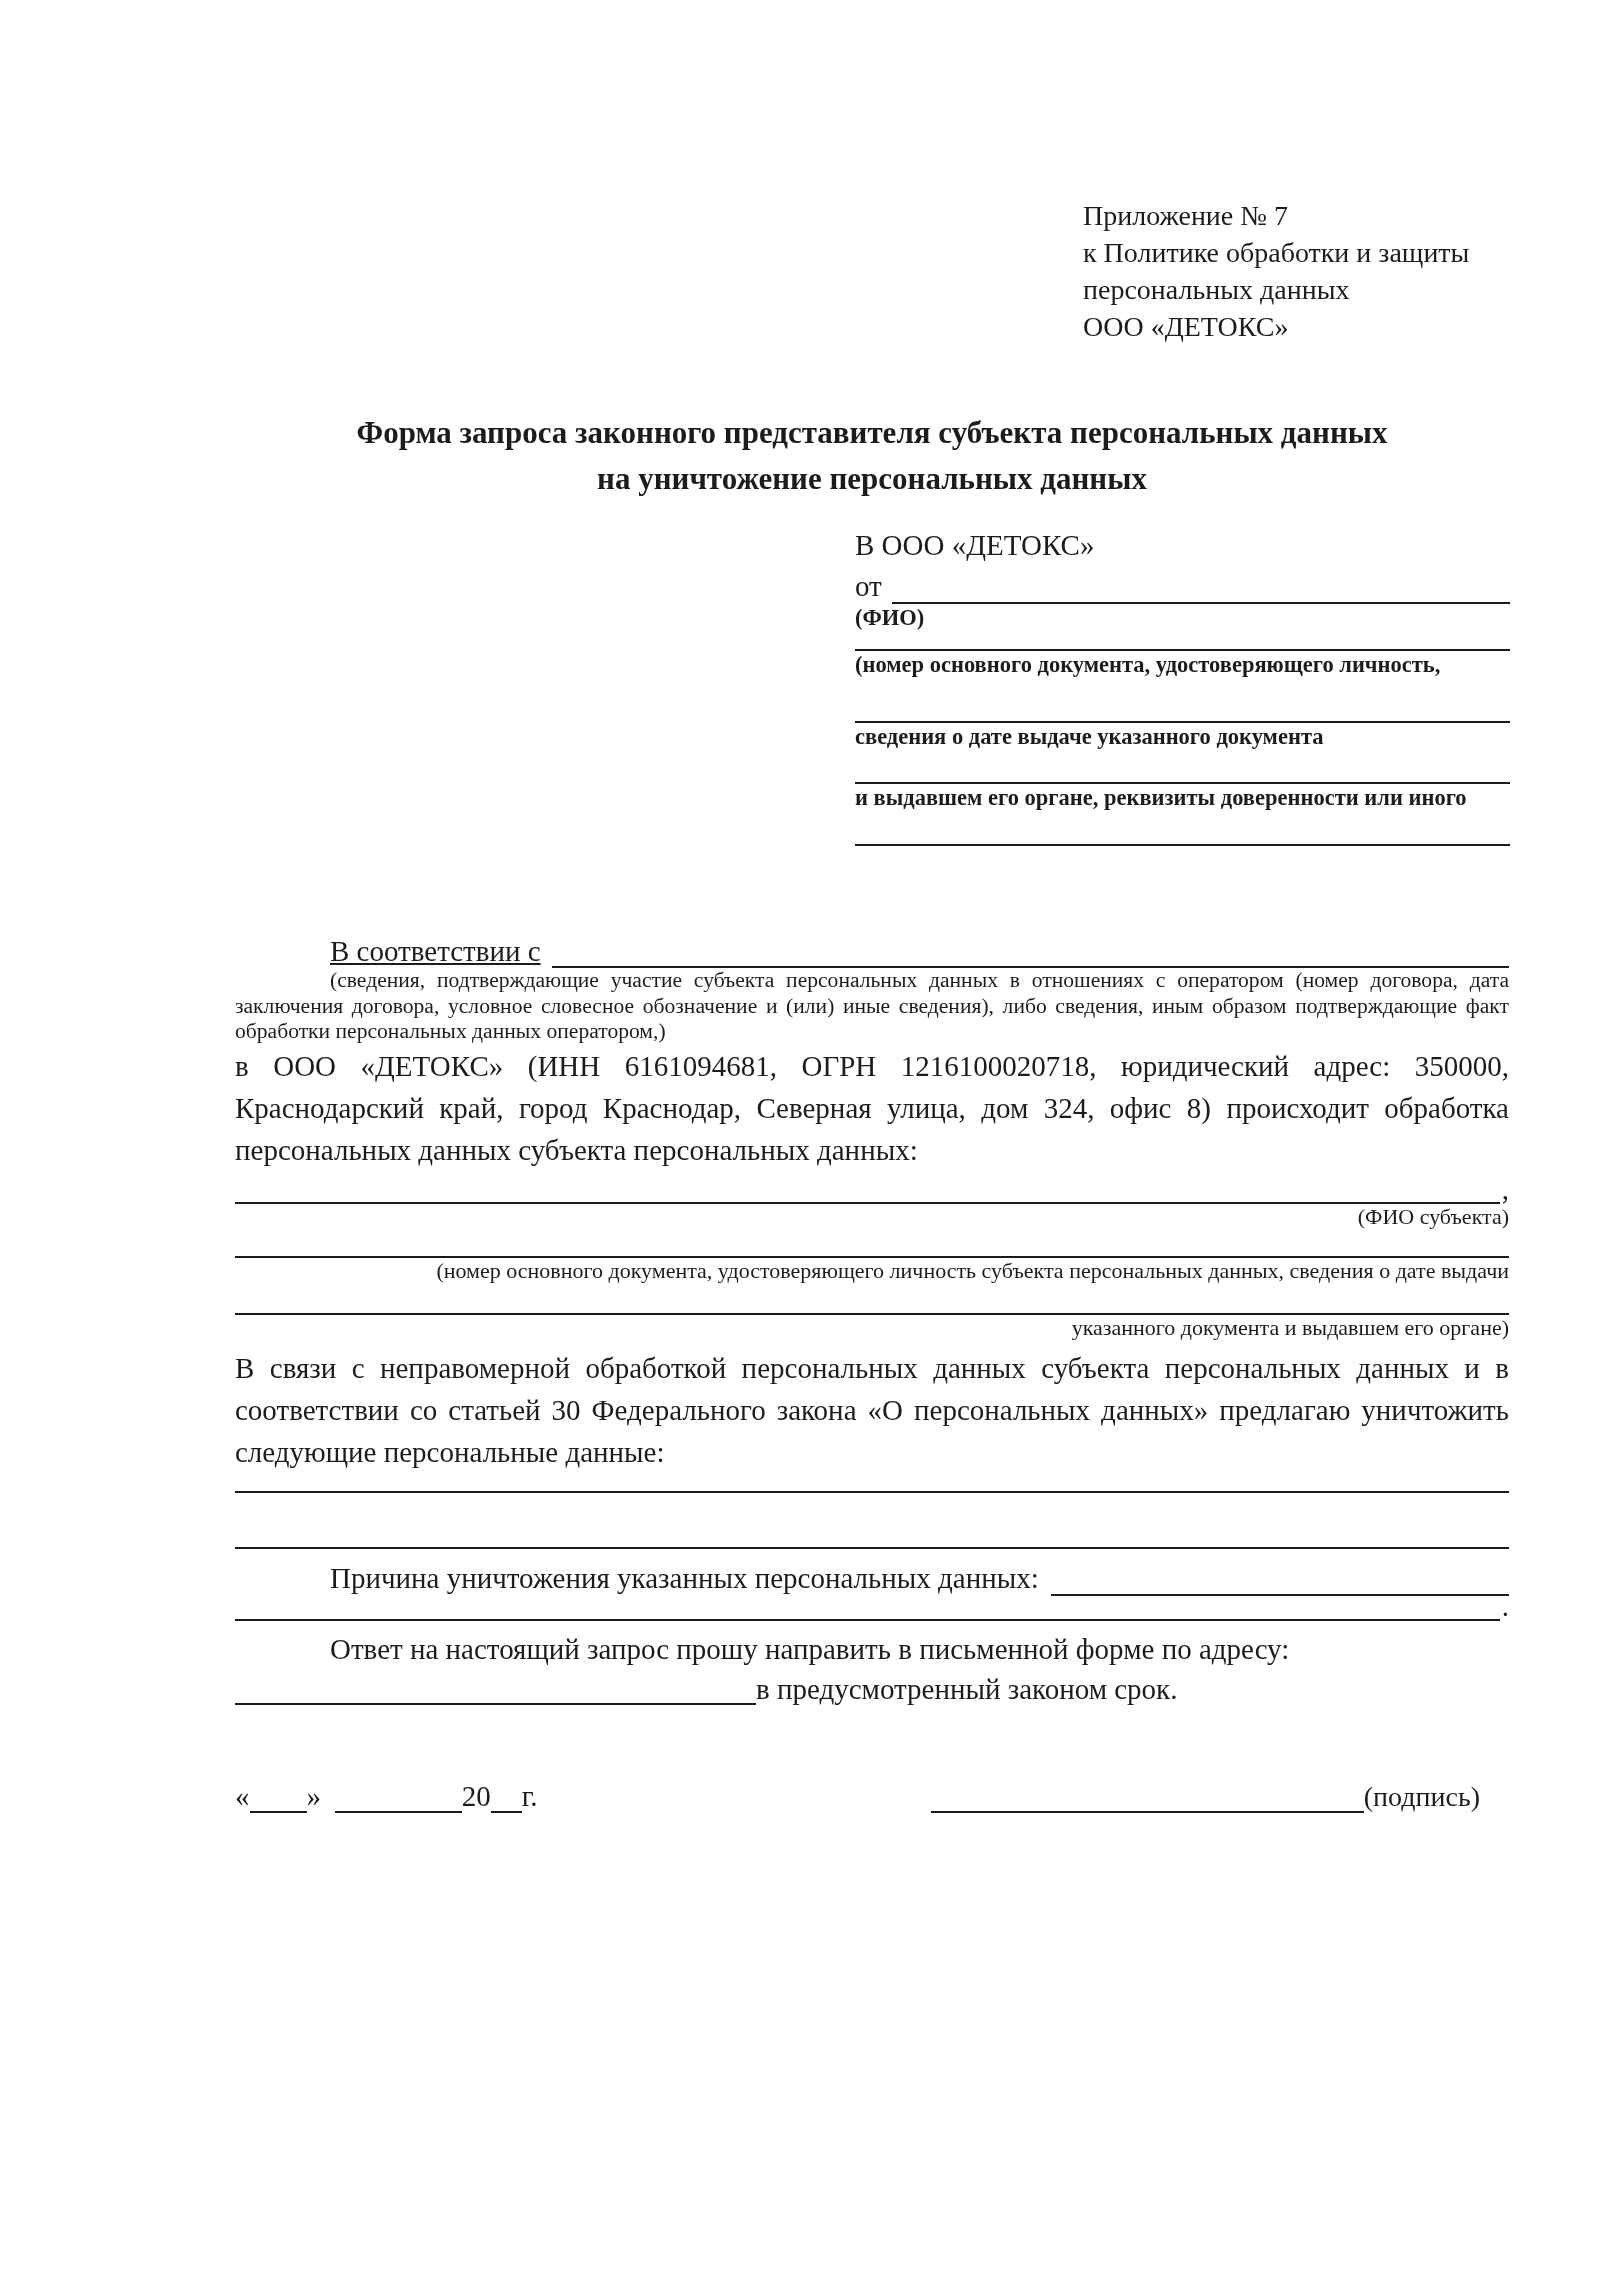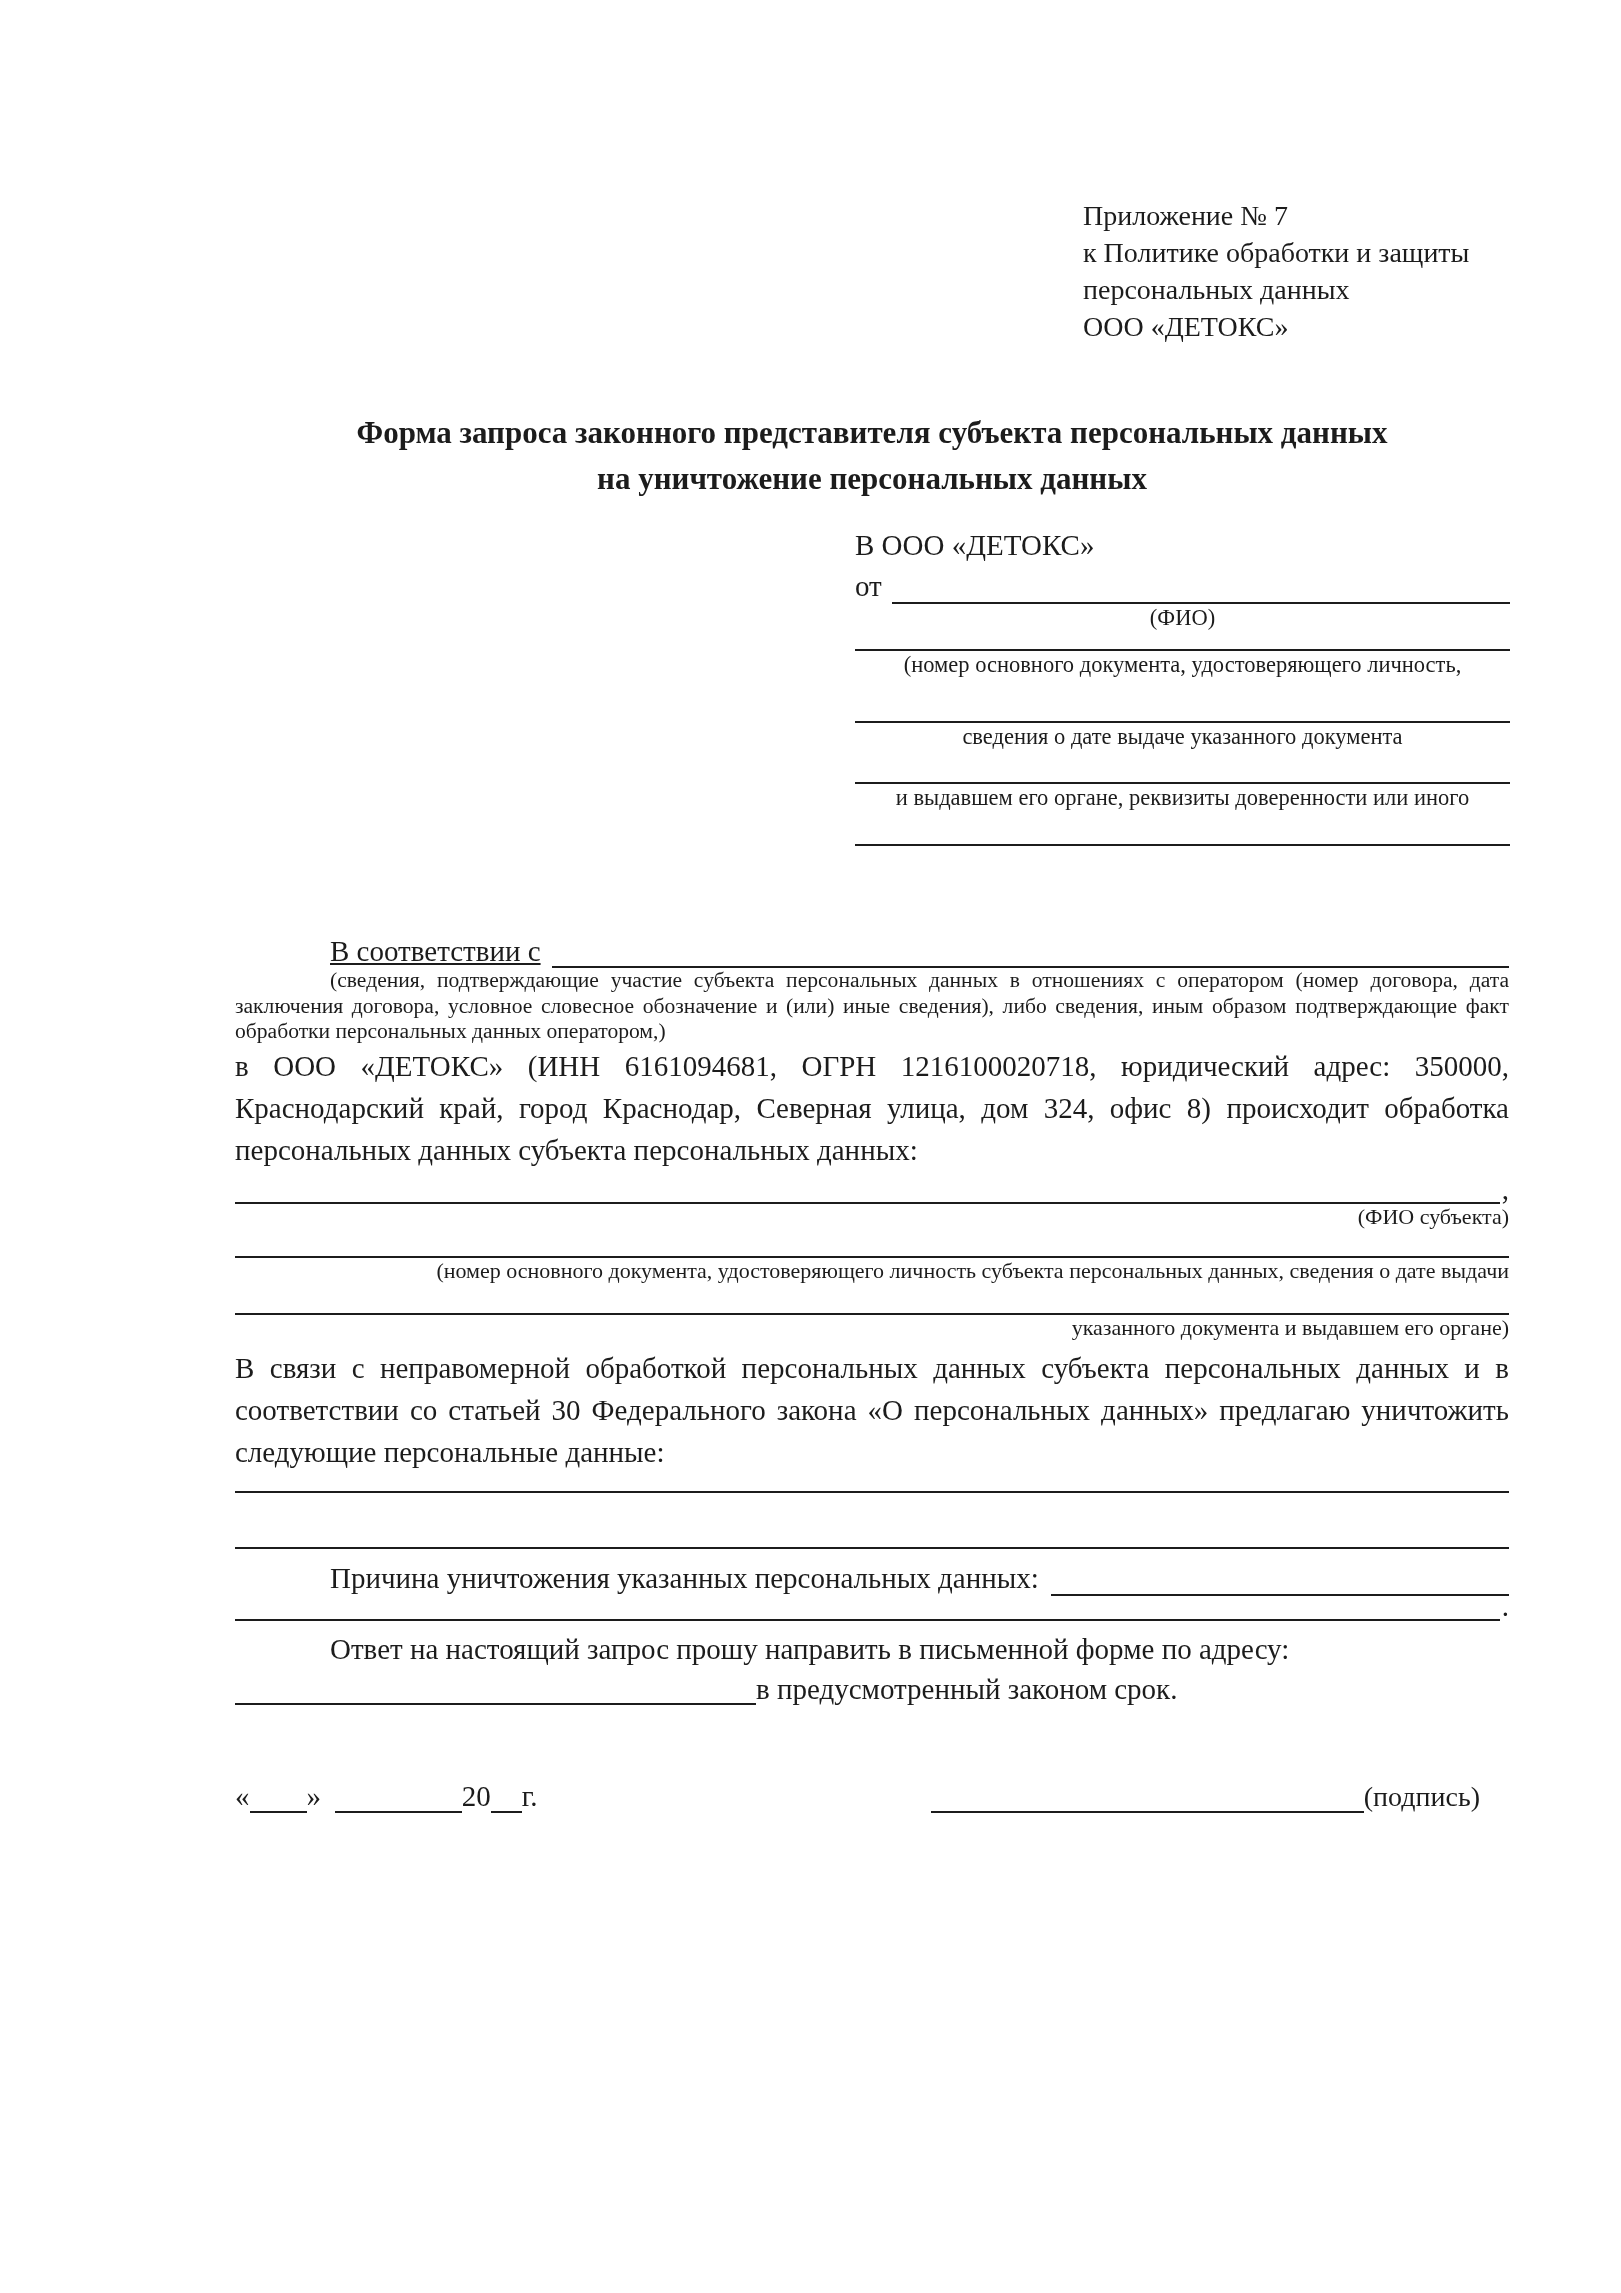--- a/index.html
+++ b/index.html
@@ -18,21 +18,21 @@
 
   
   .doc-title { position:absolute; left:235px; top:410px; width:1274px; text-align:center; font-weight:bold; font-size:31px; line-height:46px; }
 
   
   .recipient { position:absolute; left:855px; top:526px; width:655px; font-size:29px; }
   .recipient .to { line-height:39px; }
   .from-row { display:flex; align-items:flex-end; height:39px; }
   .from-row .label { line-height:35px; }
   .from-row .blank { flex:1; margin-left:9.8px; height:35px; }
-  .recipient .cap { text-align:center; font-size:22.5px; line-height:27.4px; }
+  .recipient .cap { text-align:left; font-size:22.5px; line-height:27.4px;font-weight:bold; }
   .recipient .cap.small { font-size:21.6px; }
   .recipient .r1 { margin-top:17.6px; }
   .recipient .r2 { margin-top:43px; }
   .recipient .r3 { margin-top:31px; }
   .recipient .r4 { margin-top:33px; }
 
   
   .main { position:absolute; left:235px; top:931px; width:1274px; font-size:29px; }
   .accordance { display:flex; align-items:flex-end; height:37px;text-decoration:underline; }
   .accordance .lead { padding-left:95px; white-space:nowrap; line-height:33px; }

